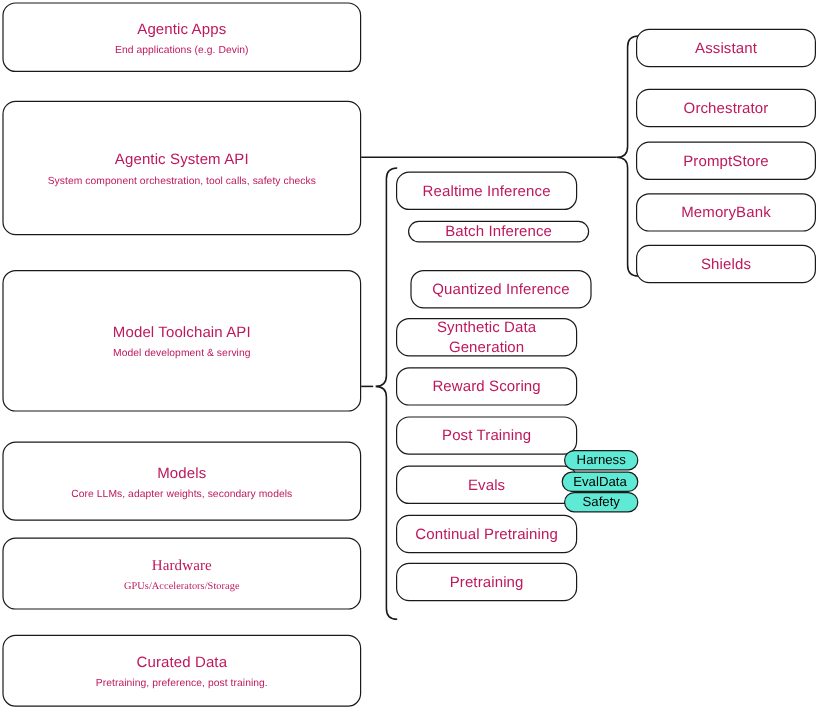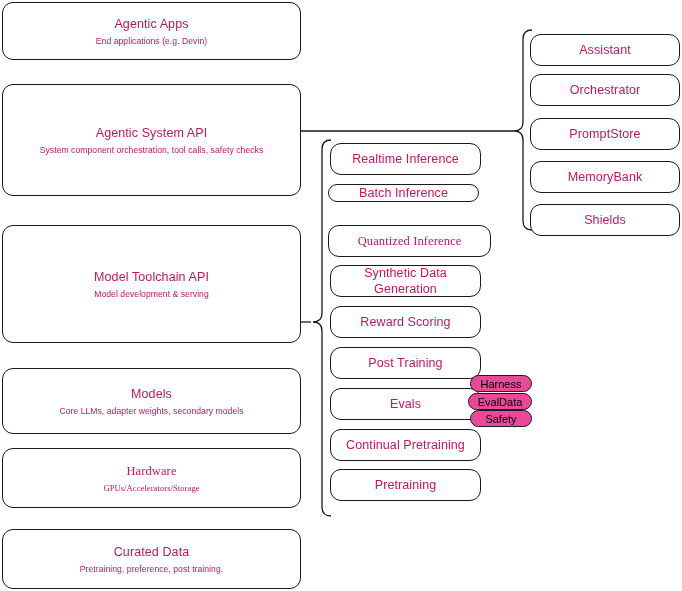--- a/index.html
+++ b/index.html
@@ -40,21 +40,21 @@
   }
   .box .subtitle {
     font-size: 8.6px;
     line-height: 12px;
     margin-top: 3px;
     letter-spacing: 0.05px;
   }
   .pill {
     position: absolute;
     box-sizing: border-box;
-    background: #ec4899;
+    background: #5eead4;
     border: 1.3px solid #1a1a1a;
     border-radius: 999px;
     display: flex;
     align-items: center;
     justify-content: center;
     font-size: 11px;
     color: #000;
     z-index: 6;
   }
   .item-box {
@@ -90,45 +90,45 @@
       <div class="title">Hardware</div>
       <div class="subtitle">GPUs/Accelerators/Storage</div>
     </div>
     <div class="box stack-layer" style="left: 2px; top: 529px; width: 299px; height: 60px;">
       <div class="title">Curated Data</div>
       <div class="subtitle">Pretraining, preference, post training.</div>
     </div>
     <div class="box item-box" style="left: 330px; top: 143px; width: 151px; height: 32px;">
       <div class="title">Realtime Inference</div>
     </div>
-    <div class="box item-box" style="left: 328px; top: 184px; width: 151px; height: 18px; border-radius: 11px;">
+    <div class="box item-box" style="left: 340px; top: 184px; width: 151px; height: 18px; border-radius: 11px;">
       <div class="title">Batch Inference</div>
     </div>
-    <div class="box item-box" style="left: 328px; top: 225px; width: 163px; height: 32px; font-family: Liberation Serif, serif;">
+    <div class="box item-box" style="left: 342px; top: 225px; width: 151px; height: 32px;">
       <div class="title">Quantized Inference</div>
     </div>
     <div class="box item-box" style="left: 330px; top: 265px; width: 151px; height: 32px;">
       <div class="title">Synthetic Data Generation</div>
     </div>
     <div class="box item-box" style="left: 330px; top: 306px; width: 151px; height: 32px;">
       <div class="title">Reward Scoring</div>
     </div>
     <div class="box item-box" style="left: 330px; top: 347px; width: 151px; height: 32px;">
       <div class="title">Post Training</div>
     </div>
     <div class="box item-box" style="left: 330px; top: 388px; width: 151px; height: 32px;">
       <div class="title">Evals</div>
     </div>
     <div class="box item-box" style="left: 330px; top: 429px; width: 151px; height: 32px;">
       <div class="title">Continual Pretraining</div>
     </div>
     <div class="box item-box" style="left: 330px; top: 469px; width: 151px; height: 32px; justify-content: center;">
       <div class="title">Pretraining</div>
     </div>
-    <div class="box item-box" style="left: 530px; top: 34px; width: 150px; height: 32px;">
+    <div class="box item-box" style="left: 530px; top: 24px; width: 150px; height: 32px;">
       <div class="title">Assistant</div>
     </div>
     <div class="box item-box" style="left: 530px; top: 74px; width: 150px; height: 32px;">
       <div class="title">Orchestrator</div>
     </div>
     <div class="box item-box" style="left: 530px; top: 118px; width: 150px; height: 32px;">
       <div class="title">PromptStore</div>
     </div>
     <div class="box item-box" style="left: 530px; top: 161px; width: 150px; height: 32px;">
       <div class="title">MemoryBank</div>

